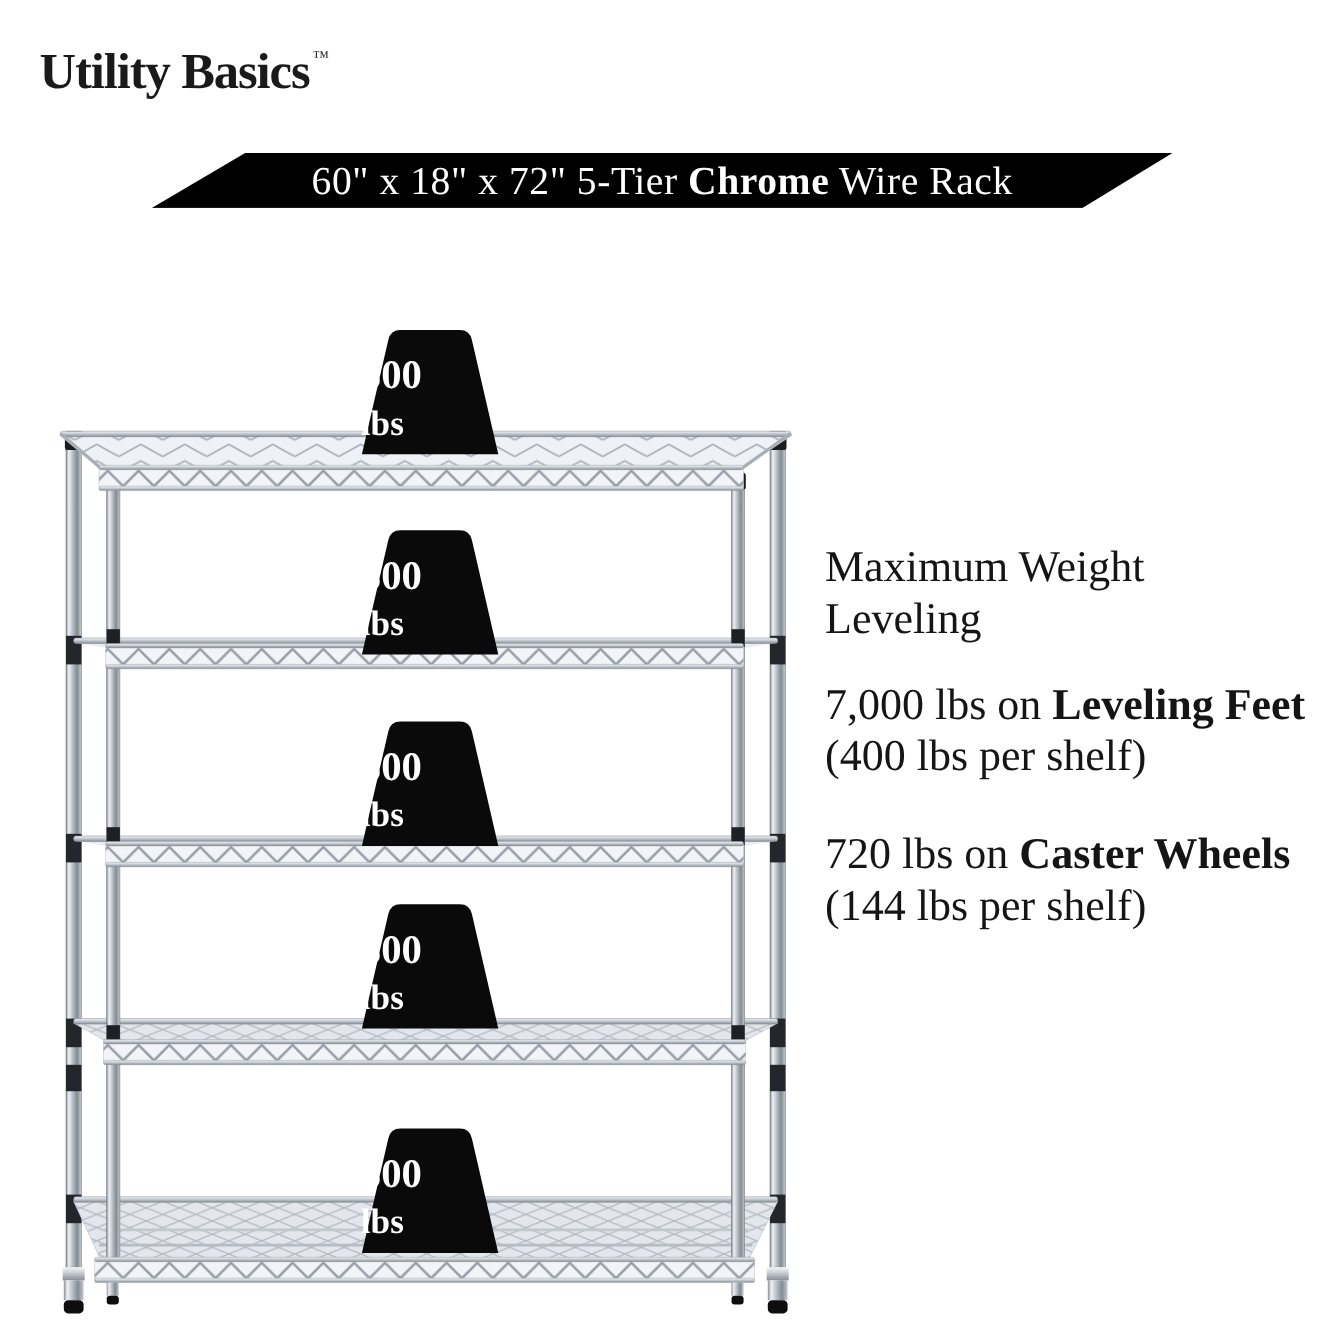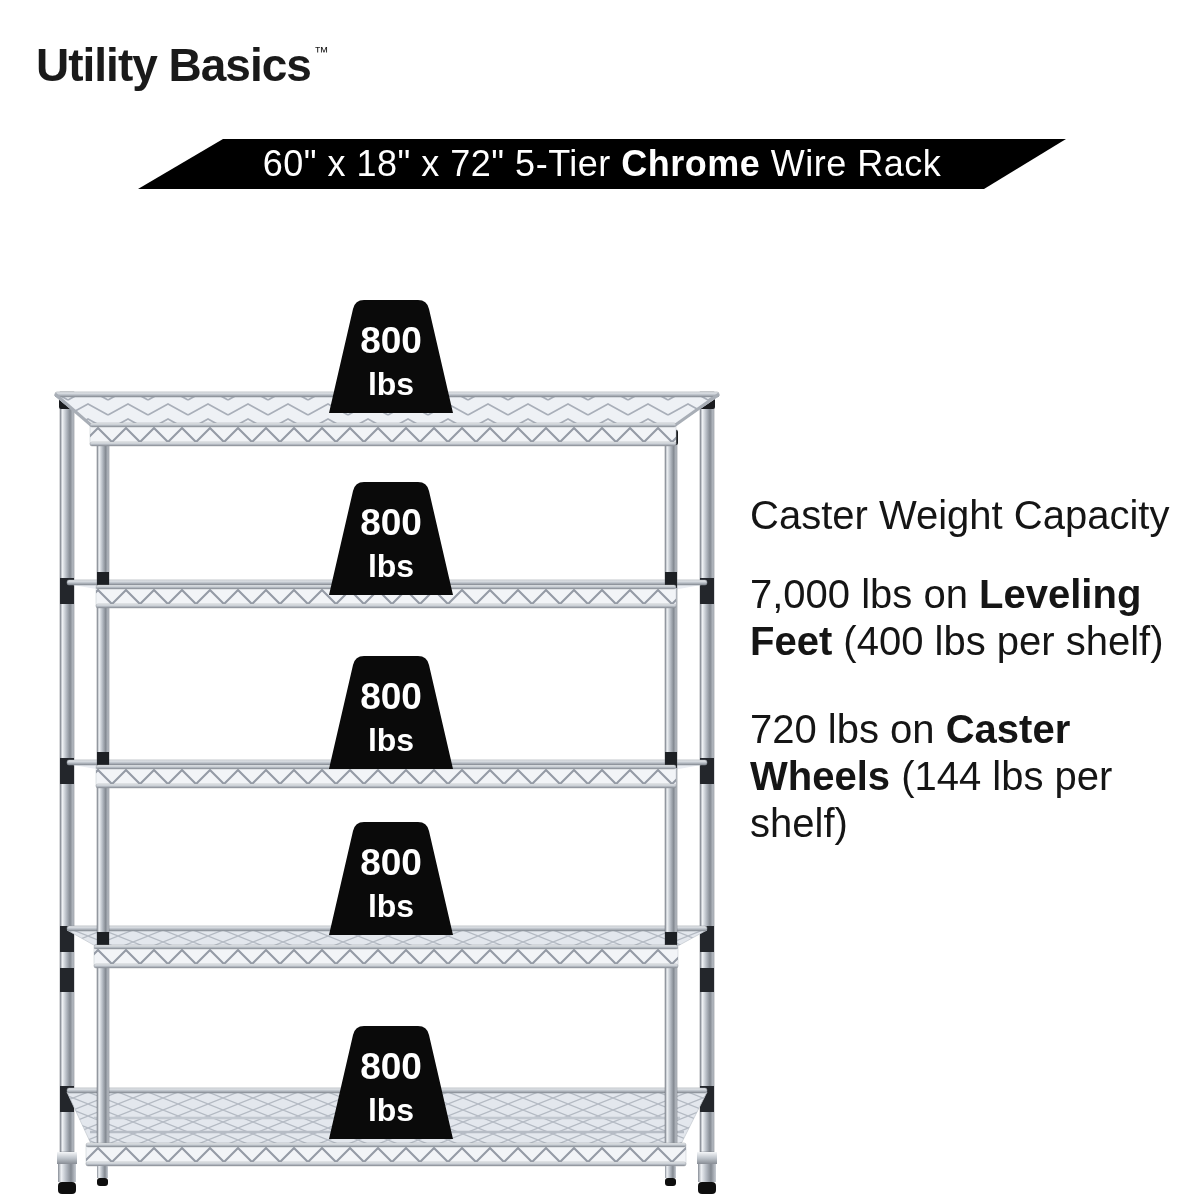--- a/index.html
+++ b/index.html
@@ -1,37 +1,37 @@
 <!DOCTYPE html>
 <html><head>
 <meta charset="utf-8">
 <style>
   html,body{margin:0;padding:0;background:#ffffff;}
   .page{position:relative;width:1200px;height:1200px;background:#ffffff;overflow:hidden;
-        font-family:Liberation Sans, sans-serif;color:#151515;}
+        font-family:Liberation Serif, serif;color:#151515;}
 
   
   .logo{position:absolute;left:36px;top:38px;font-size:46px;font-weight:700;
         letter-spacing:-1px;color:#1a1a1a;white-space:pre;}
   .logo .tm{font-size:15px;font-weight:400;position:relative;top:-24px;letter-spacing:0;margin-left:3px;}
 
   
   .banner{position:absolute;left:138px;top:139px;width:928px;height:50px;background:#000;
           clip-path:polygon(85px 0px,928px 0px,846px 50px,0px 50px);
           display:flex;align-items:center;justify-content:center;}
   .banner-text{color:#fff;font-size:36px;letter-spacing:.5px;white-space:pre;}
   .banner-text b{font-weight:700;margin-top:20px;}
 
   
   .rack{position:absolute;left:28px;top:372px;width:740px;height:830px;}
 
   
   .badge{position:absolute;width:126px;height:116px;left:328px;}
   .badge svg{position:absolute;left:0;top:0;}
-  .badge .val,.badge .unit{position:absolute;left:0;width:100%;text-align:center;color:#fff;font-weight:700;}
+  .badge .val,.badge .unit{position:absolute;left:0;width:100%;color:#fff;font-weight:700;}
   .badge .val{top:22px;font-size:37px;}
   .badge .unit{top:68px;font-size:32px;}
   .b1{top:298px;} .b2{top:480px;} .b3{top:654px;} .b4{top:820px;} .b5{top:1024px;}
 
   
   .specs{position:absolute;left:750px;top:492px;width:460px;}
   .specs h2{margin:0 0 32px 0;font-size:40px;font-weight:400;line-height:1.17;max-width:420px;}
   .specs p{margin:0 0 42px 0;font-size:40px;font-weight:400;line-height:1.17;white-space:pre-wrap;}
   .specs p b{font-weight:700;}
 </style>
@@ -202,18 +202,18 @@
 
   <div class="badge b5">
       <svg width="126" height="116" viewBox="0 0 126 116">
         <path d="M1 115 L25 11 Q27 2 36 2 L90 2 Q99 2 101 11 L125 115 Z" fill="#0a0a0a"></path>
       </svg>
       <span class="val">800</span>
       <span class="unit">lbs</span>
     </div>
 
   <div class="specs">
-    <h2>Caster Weight Capacity</h2>
+    <h2>Maximum Weight Leveling</h2>
     <p><span>7,000 lbs on </span><b>Leveling Feet</b><span> (400 lbs per shelf)</span></p>
     <p><span>720 lbs on </span><b>Caster Wheels</b><span> (144 lbs per shelf)</span></p>
   </div>
 
 </div>
 
 </body></html>

